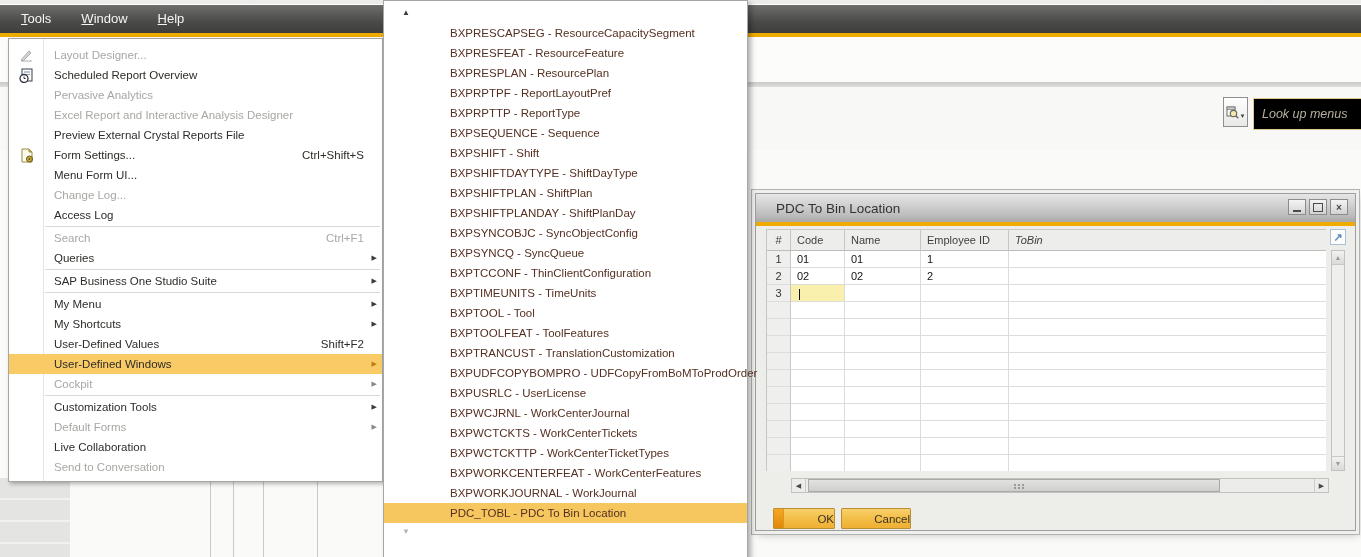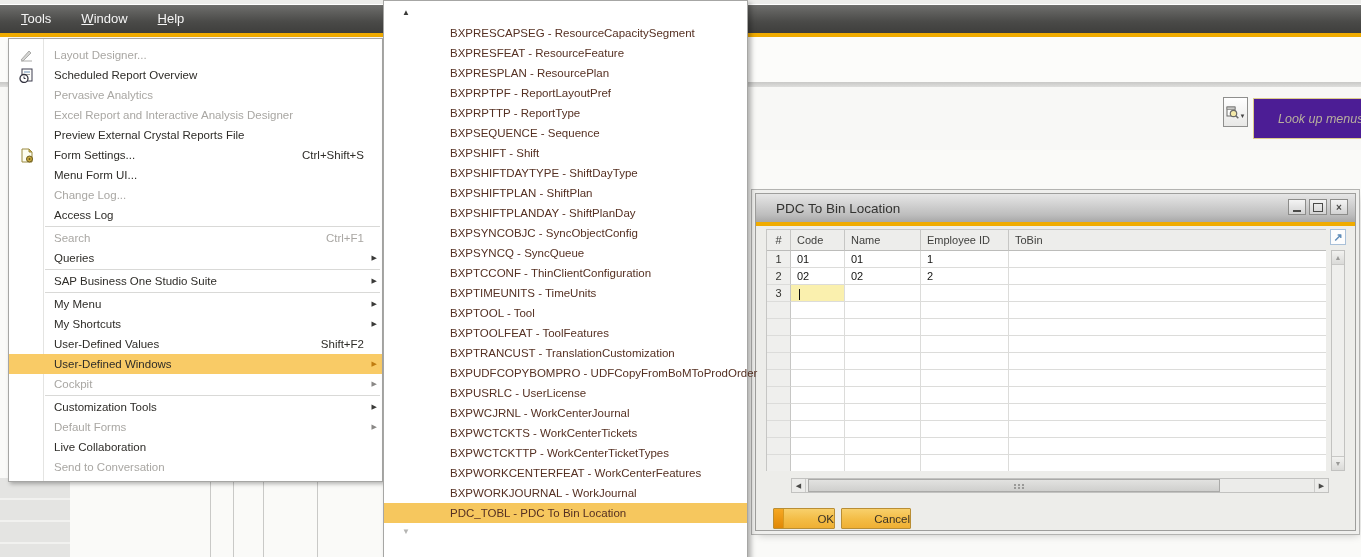--- a/index.html
+++ b/index.html
@@ -23,24 +23,24 @@
   .toolbar { position:absolute; left:0; top:37px; width:1361px; height:45px; background:#FCFCFA; }
   .tb-icon { position:absolute; top:57px; }
   .toolbar-divider { position:absolute; left:0; top:82px; width:1361px; height:5px;
     background:linear-gradient(#C9C9C7, #DEDEDC); }
   .subbar { position:absolute; left:0; top:87px; width:1361px; height:63px; background:#F8F8F6; }
 
   .lookup-btn { position:absolute; left:1223px; top:97px; width:25px; height:30px;
     background:linear-gradient(#FFFFFF,#E8E8E6); border:1px solid #8F8F8D;
     display:flex; align-items:center; justify-content:center; }
   .lookup-btn .dd { font-size:6px; color:#444; margin-left:1px; margin-top:8px; }
-  .lookup-input { position:absolute; left:1253px; top:98px; width:108px; height:41px;
-    background:#4c1d95; border:1px solid #DCCB8C; border-right:none;
+  .lookup-input { position:absolute; left:1253px; top:98px; width:108px; height:32px;
+    background:#000000; border:1px solid #DCCB8C; border-right:none;
     font-family:"Liberation Sans", sans-serif; font-size:12.5px; font-style:italic;
-    color:#B8B09E; padding-left:24px; outline:none; }
+    color:#B8B09E; padding-left:8px; outline:none; }
   .lookup-input::placeholder { color:#B8B09E; font-style:italic; }
 
   
   .bg-stripes { position:absolute; left:0; top:478px; width:70px; height:79px;
     background:repeating-linear-gradient(180deg, #E4E4E2 0 20px, #F1F1EF 20px 22px); }
   .bg-vline { position:absolute; top:478px; height:79px; width:1px; background:#C9C9C7; }
 
   
   .tools-menu { position:absolute; left:8px; top:38px; width:375px; height:444px;
     background:#FFFFFF; border:1px solid #A6A6A4;
@@ -87,21 +87,21 @@
   .pdc-table { position:absolute; left:10px; top:35px; width:560px; height:242px;
     background:#FFFFFF; border-left:1px solid #C6C6C4; border-top:1px solid #C6C6C4; overflow:hidden; }
   .t-row { display:flex; height:17px; }
   .t-row.head { height:21px; }
   .cell { border-right:1px solid #DCDCDA; border-bottom:1px solid #DCDCDA;
     font-size:11px; color:#141412; padding-left:6px; line-height:16px;
     white-space:nowrap; overflow:hidden; flex:none; }
   .head .cell { background:#EDEDEB; color:#3F3F3D; border-right:1px solid #C6C6C4;
     border-bottom:1px solid #BCBCBA; line-height:20px; }
   .c0 { width:24px; }  .c1 { width:54px; }  .c2 { width:76px; }
-  .c3 { width:88px; }  .c4 { width:318px; border-right:none; }
+  .c3 { width:88px; }  .c4 { width:318px; border-right:none;font-style:italic; }
   .rnum { background:#EFEFED; border-right:1px solid #C6C6C4; color:#33332F; text-align:center; padding-left:0; }
   .cell.active { background:#FAF0AE; }
   .caret { display:inline-block; width:1px; height:11px; background:#111; vertical-align:middle; margin-left:2px; }
 
   .expand-box { position:absolute; left:574px; top:35px; width:16px; height:16px;
     background:#FDFDFD; border:1px solid #A9C0D8; display:flex; align-items:center; justify-content:center;
     font-size:11px; font-weight:bold; color:#5F8CB8; }
 
   
   .vscroll { position:absolute; left:575px; top:56px; width:14px; height:221px;

